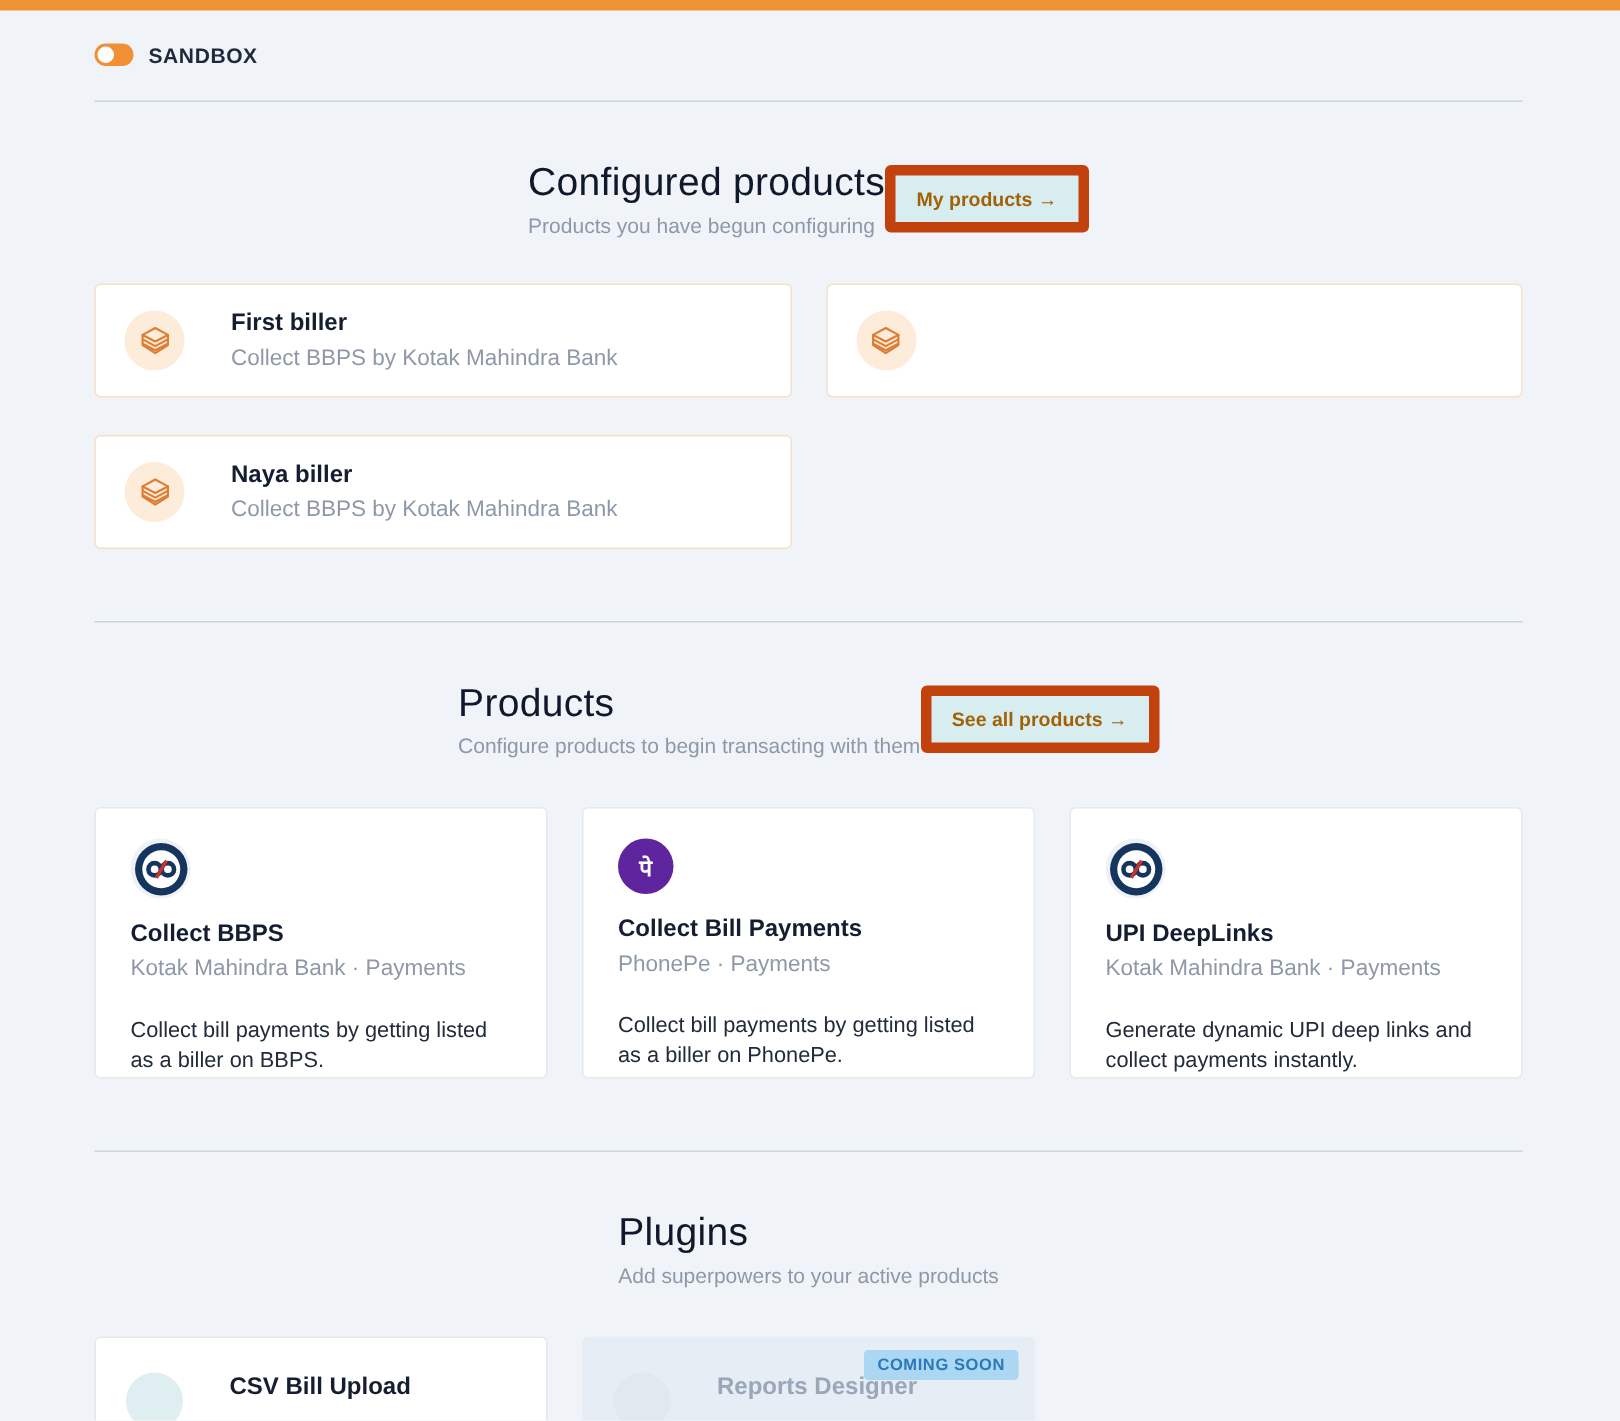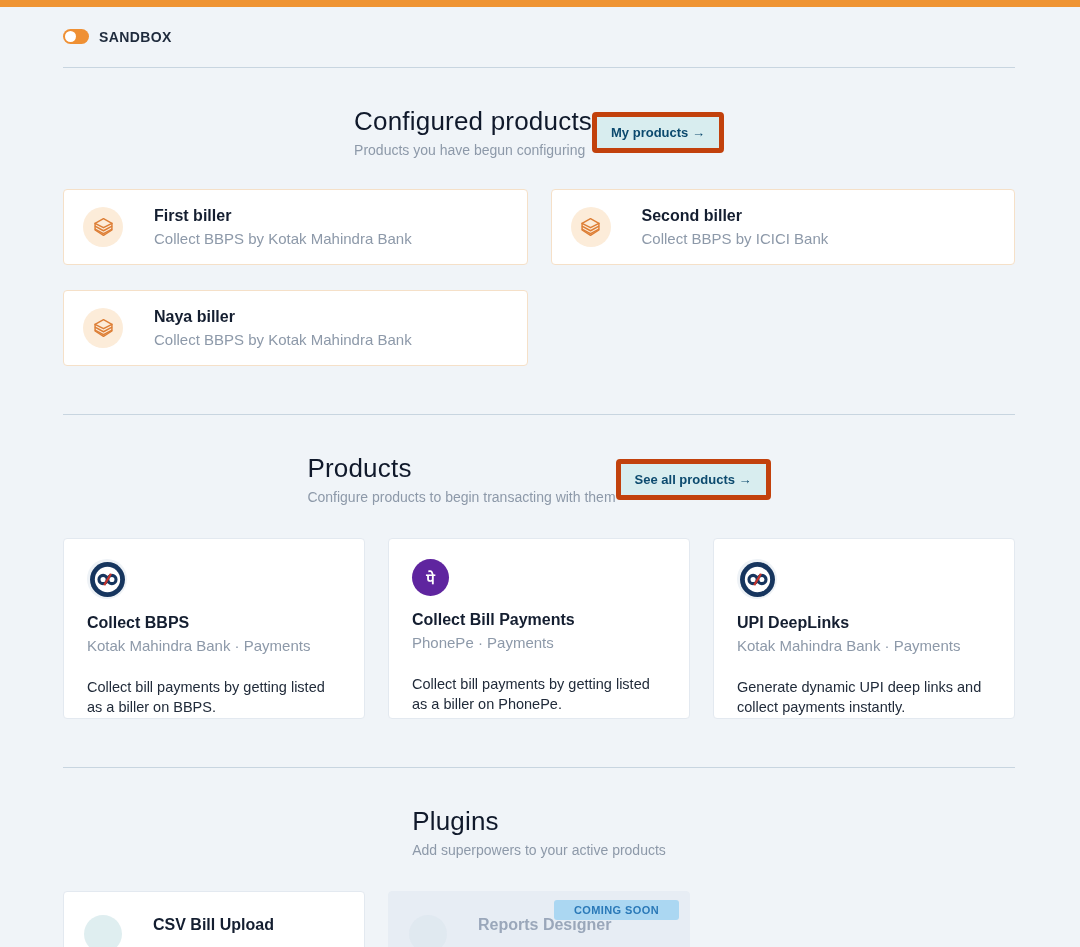--- a/index.html
+++ b/index.html
@@ -26,22 +26,22 @@
   .banner-msg .env { color:#ef9434; }
   .divider { border:none; border-top:1px solid #c8d5e0; margin-top:22px; }
   .section-divider { border:none; border-top:1px solid #c8d5e0; margin-top:48px; }
 
   
   .section-head { display:flex; justify-content:center; align-items:center; margin-top:38px; }
   .section-title { font-size:26px; font-weight:500; color:#10192b; letter-spacing:.2px; }
   .section-sub { font-size:14px; color:#8d99a9; margin-top:5px; }
   .ghost-btn {
     font-family:"Liberation Sans", sans-serif;
-    font-size:13px; font-weight:bold; color:#0c4a6e;
-    background:#d8edef; border:5px solid #c2410c; border-radius:4px;
+    font-size:13px; font-weight:bold; color:#a16207;
+    background:#d8edef; border:7px solid #c2410c; border-radius:4px;
     padding:8px 14px; cursor:pointer; white-space:nowrap;
   }
 
   
   .biller-grid { display:grid; grid-template-columns:1fr 1fr; gap:25px 23px; margin-top:31px; }
   .biller-card {
     background:#fff; border:1px solid #f5e0c8; border-radius:4px;
     height:76px; display:flex; align-items:center; padding:0 19px; cursor:pointer;
   }
   .biller-icon {
@@ -75,21 +75,21 @@
   }
   .plugin-card.disabled { background:#e7edf4; border-color:#e7edf4; cursor:default; }
   .plugin-icon { width:38px; height:38px; border-radius:50%; background:#dfeef0;
     display:flex; align-items:center; justify-content:center; flex:0 0 auto; margin-top:6px; }
   .plugin-card.disabled .plugin-icon { background:#dde7ef; opacity:.75; }
   .plugin-text { margin-left:31px; margin-top:7px; }
   .plugin-card.disabled .card-title { color:#9aa7ba; }
   .badge {
     position:absolute; top:8px; right:10px;
     background:#abd7f2; color:#2a79b8; font-size:11px; font-weight:bold;
-    letter-spacing:.4px; border-radius:3px; padding:4px 20px;
+    letter-spacing:.4px; border-radius:3px; padding:4px 9px;
   }
 </style>
 </head>
 <body>
 
 <div class="topbar"></div>
 
 <div class="content">
 
   <div class="banner-row">
@@ -126,24 +126,20 @@
 
     <div class="biller-card">
       <span class="biller-icon">
         <svg width="23" height="23" viewBox="0 0 24 24" fill="none" stroke="#dd7e35" stroke-width="1.5" stroke-linecap="round" stroke-linejoin="round">
           <path d="M12 2.8 L20.8 7.6 V14.6 L12 20.2 L3.2 14.6 V7.6 Z"></path>
           <path d="M3.2 7.6 L12 12.2 L20.8 7.6"></path>
           <path d="M3.6 10.9 L12 15.4 L20.4 10.9"></path>
           <path d="M3.6 13.9 L12 18.3 L20.4 13.9"></path>
         </svg>
       </span>
-      <span class="biller-text">
-        <div class="card-title">Second biller</div>
-        <div class="card-sub">Collect BBPS by ICICI Bank</div>
-      </span>
     </div>
 
     <div class="biller-card">
       <span class="biller-icon">
         <svg width="23" height="23" viewBox="0 0 24 24" fill="none" stroke="#dd7e35" stroke-width="1.5" stroke-linecap="round" stroke-linejoin="round">
           <path d="M12 2.8 L20.8 7.6 V14.6 L12 20.2 L3.2 14.6 V7.6 Z"></path>
           <path d="M3.2 7.6 L12 12.2 L20.8 7.6"></path>
           <path d="M3.6 10.9 L12 15.4 L20.4 10.9"></path>
           <path d="M3.6 13.9 L12 18.3 L20.4 13.9"></path>
         </svg>

